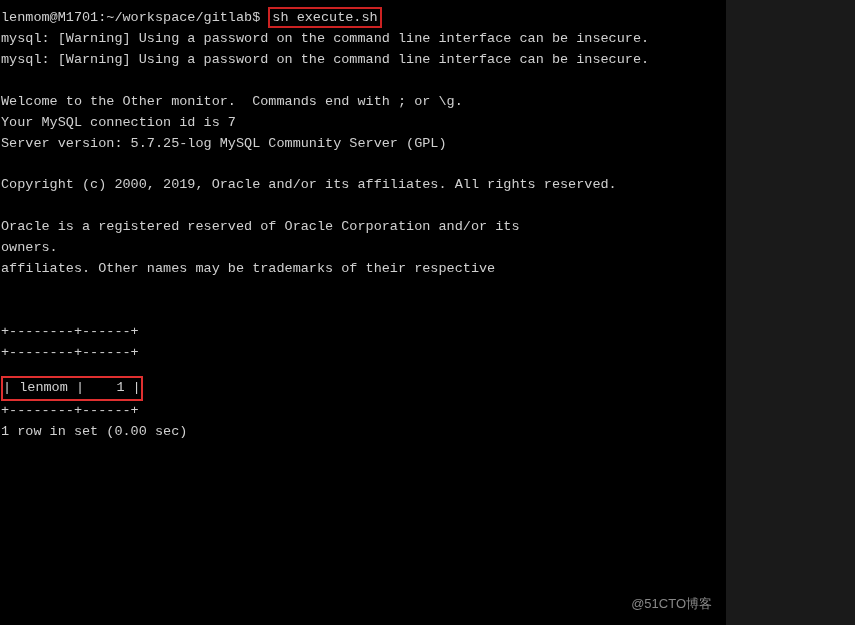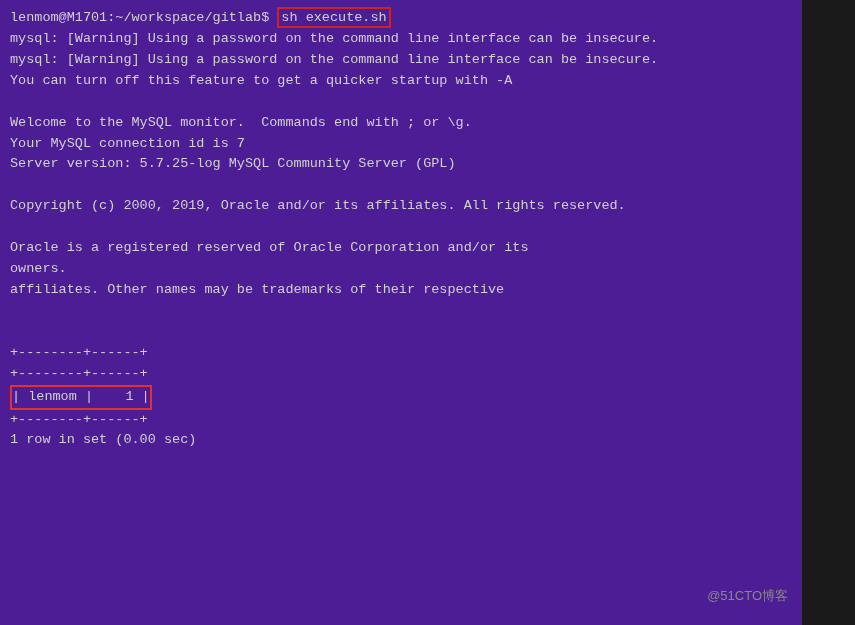--- a/index.html
+++ b/index.html
@@ -12,51 +12,52 @@
       width: 855px;
       height: 625px;
       background-color: #1a1a1a;
       font-family: 'Courier New', Courier, monospace;
       font-size: 13.5px;
       color: #d0d0d0;
       overflow: hidden;
     }
 
     .terminal {
-      width: 802px;
+      width: 726px;
       height: 625px;
-      background-color: #4c1d95;
-      padding: 8px 10px;
+      background-color: #000000;
+      padding: 8px 1px;
       position: relative;
       overflow: hidden;
     }
 
     .prompt {
       color: #d0d0d0;
     }
 
     .watermark {
       position: absolute;
-      bottom: 20px;
+      bottom: 12px;
       right: 14px;
       color: #888;
       font-size: 13px;
       font-family: Arial, sans-serif;
     }
 
     .line-block {
       display: block;
       line-height: 1.55;
       white-space: pre;
     }
 
     .row-highlighted {
       border: 2px solid #e03030;
       display: inline-block;
       line-height: 1.55;
+      margin-top: 12px;
     }
 
     .cmd-border {
       border: 2px solid #cc2222;
       display: inline;
       padding: 1px 2px;
     }
   </style>
 </head>
 <body>
@@ -64,25 +65,24 @@
 <div class="terminal">
 
   <span class="line-block"><span class="prompt">lenmom@M1701:~/workspace/gitlab$ </span><span class="cmd-border">sh execute.sh</span></span>
 
   <span class="line-block">mysql: [Warning] Using a password on the command line interface can be insecure.</span>
 
 
   <span class="line-block">mysql: [Warning] Using a password on the command line interface can be insecure.</span>
 
 
-  <span class="line-block">You can turn off this feature to get a quicker startup with -A</span>
 
   <span class="line-block">&nbsp;</span>
 
-  <span class="line-block">Welcome to the MySQL monitor.  Commands end with ; or \g.</span>
+  <span class="line-block">Welcome to the Other monitor.  Commands end with ; or \g.</span>
 
   <span class="line-block">Your MySQL connection id is 7</span>
 
   <span class="line-block">Server version: 5.7.25-log MySQL Community Server (GPL)</span>
 
   <span class="line-block">&nbsp;</span>
 
   <span class="line-block">Copyright (c) 2000, 2019, Oracle and/or its affiliates. All rights reserved.</span>
 
   <span class="line-block">&nbsp;</span>

